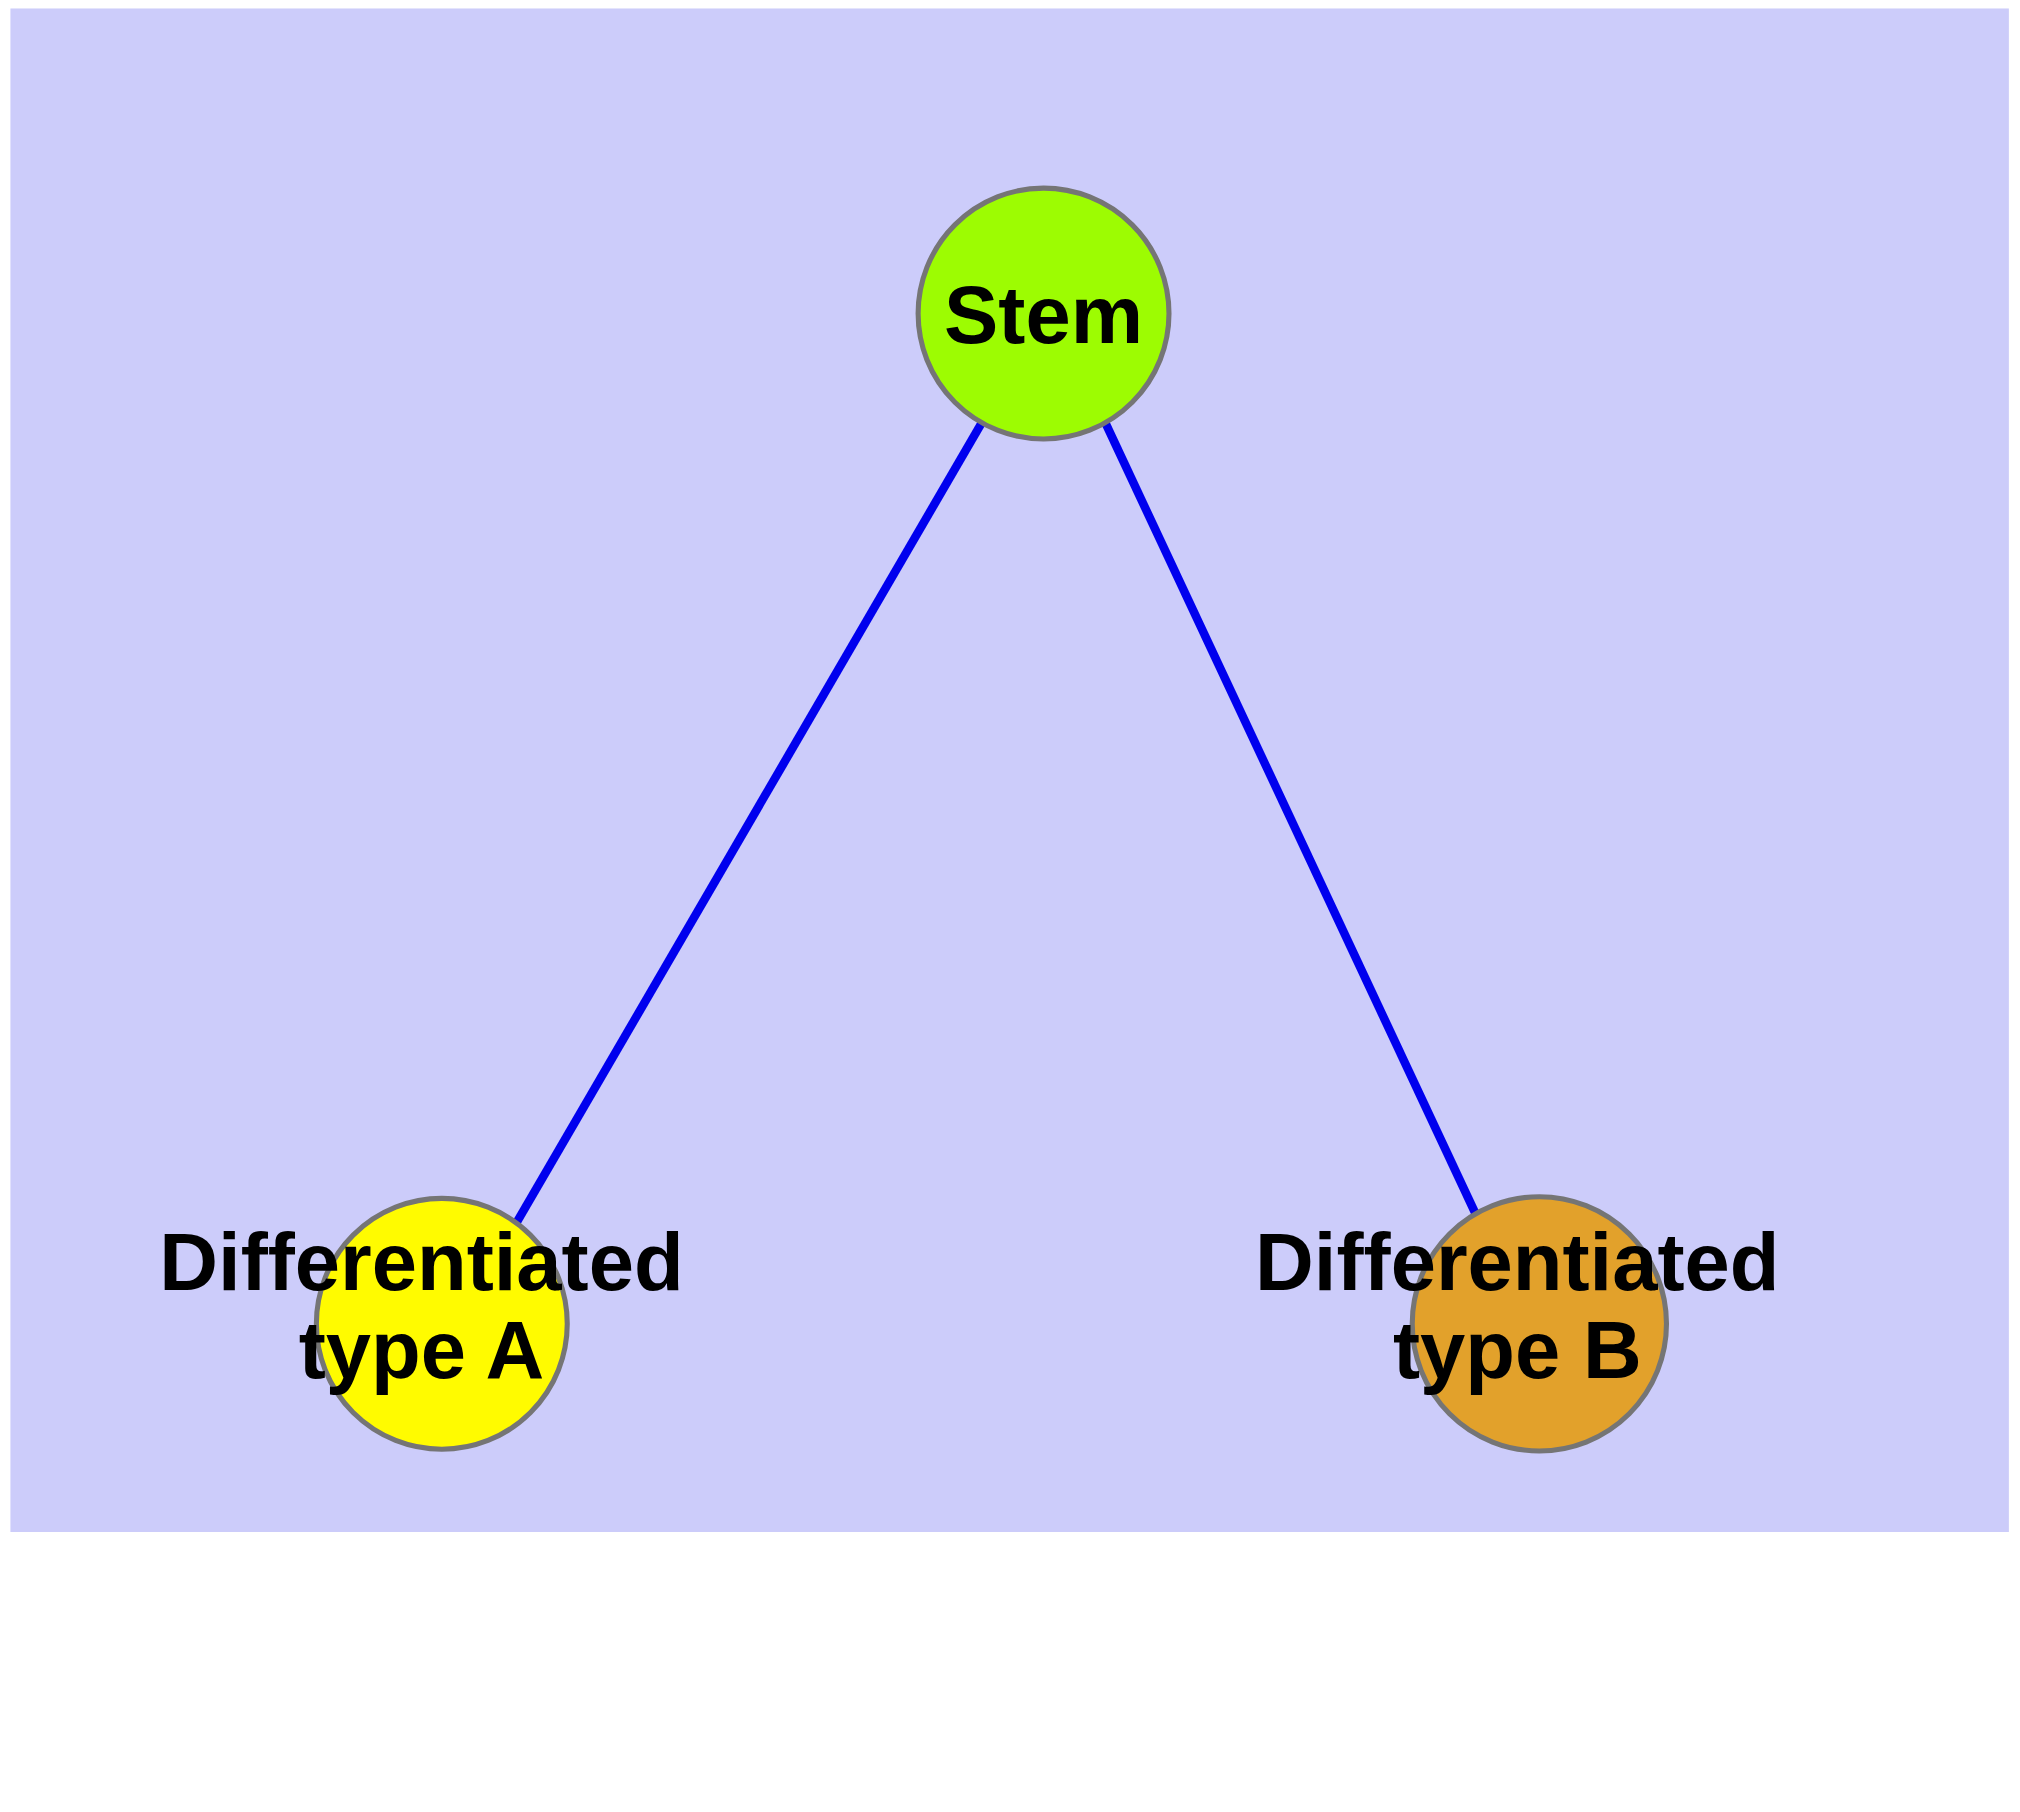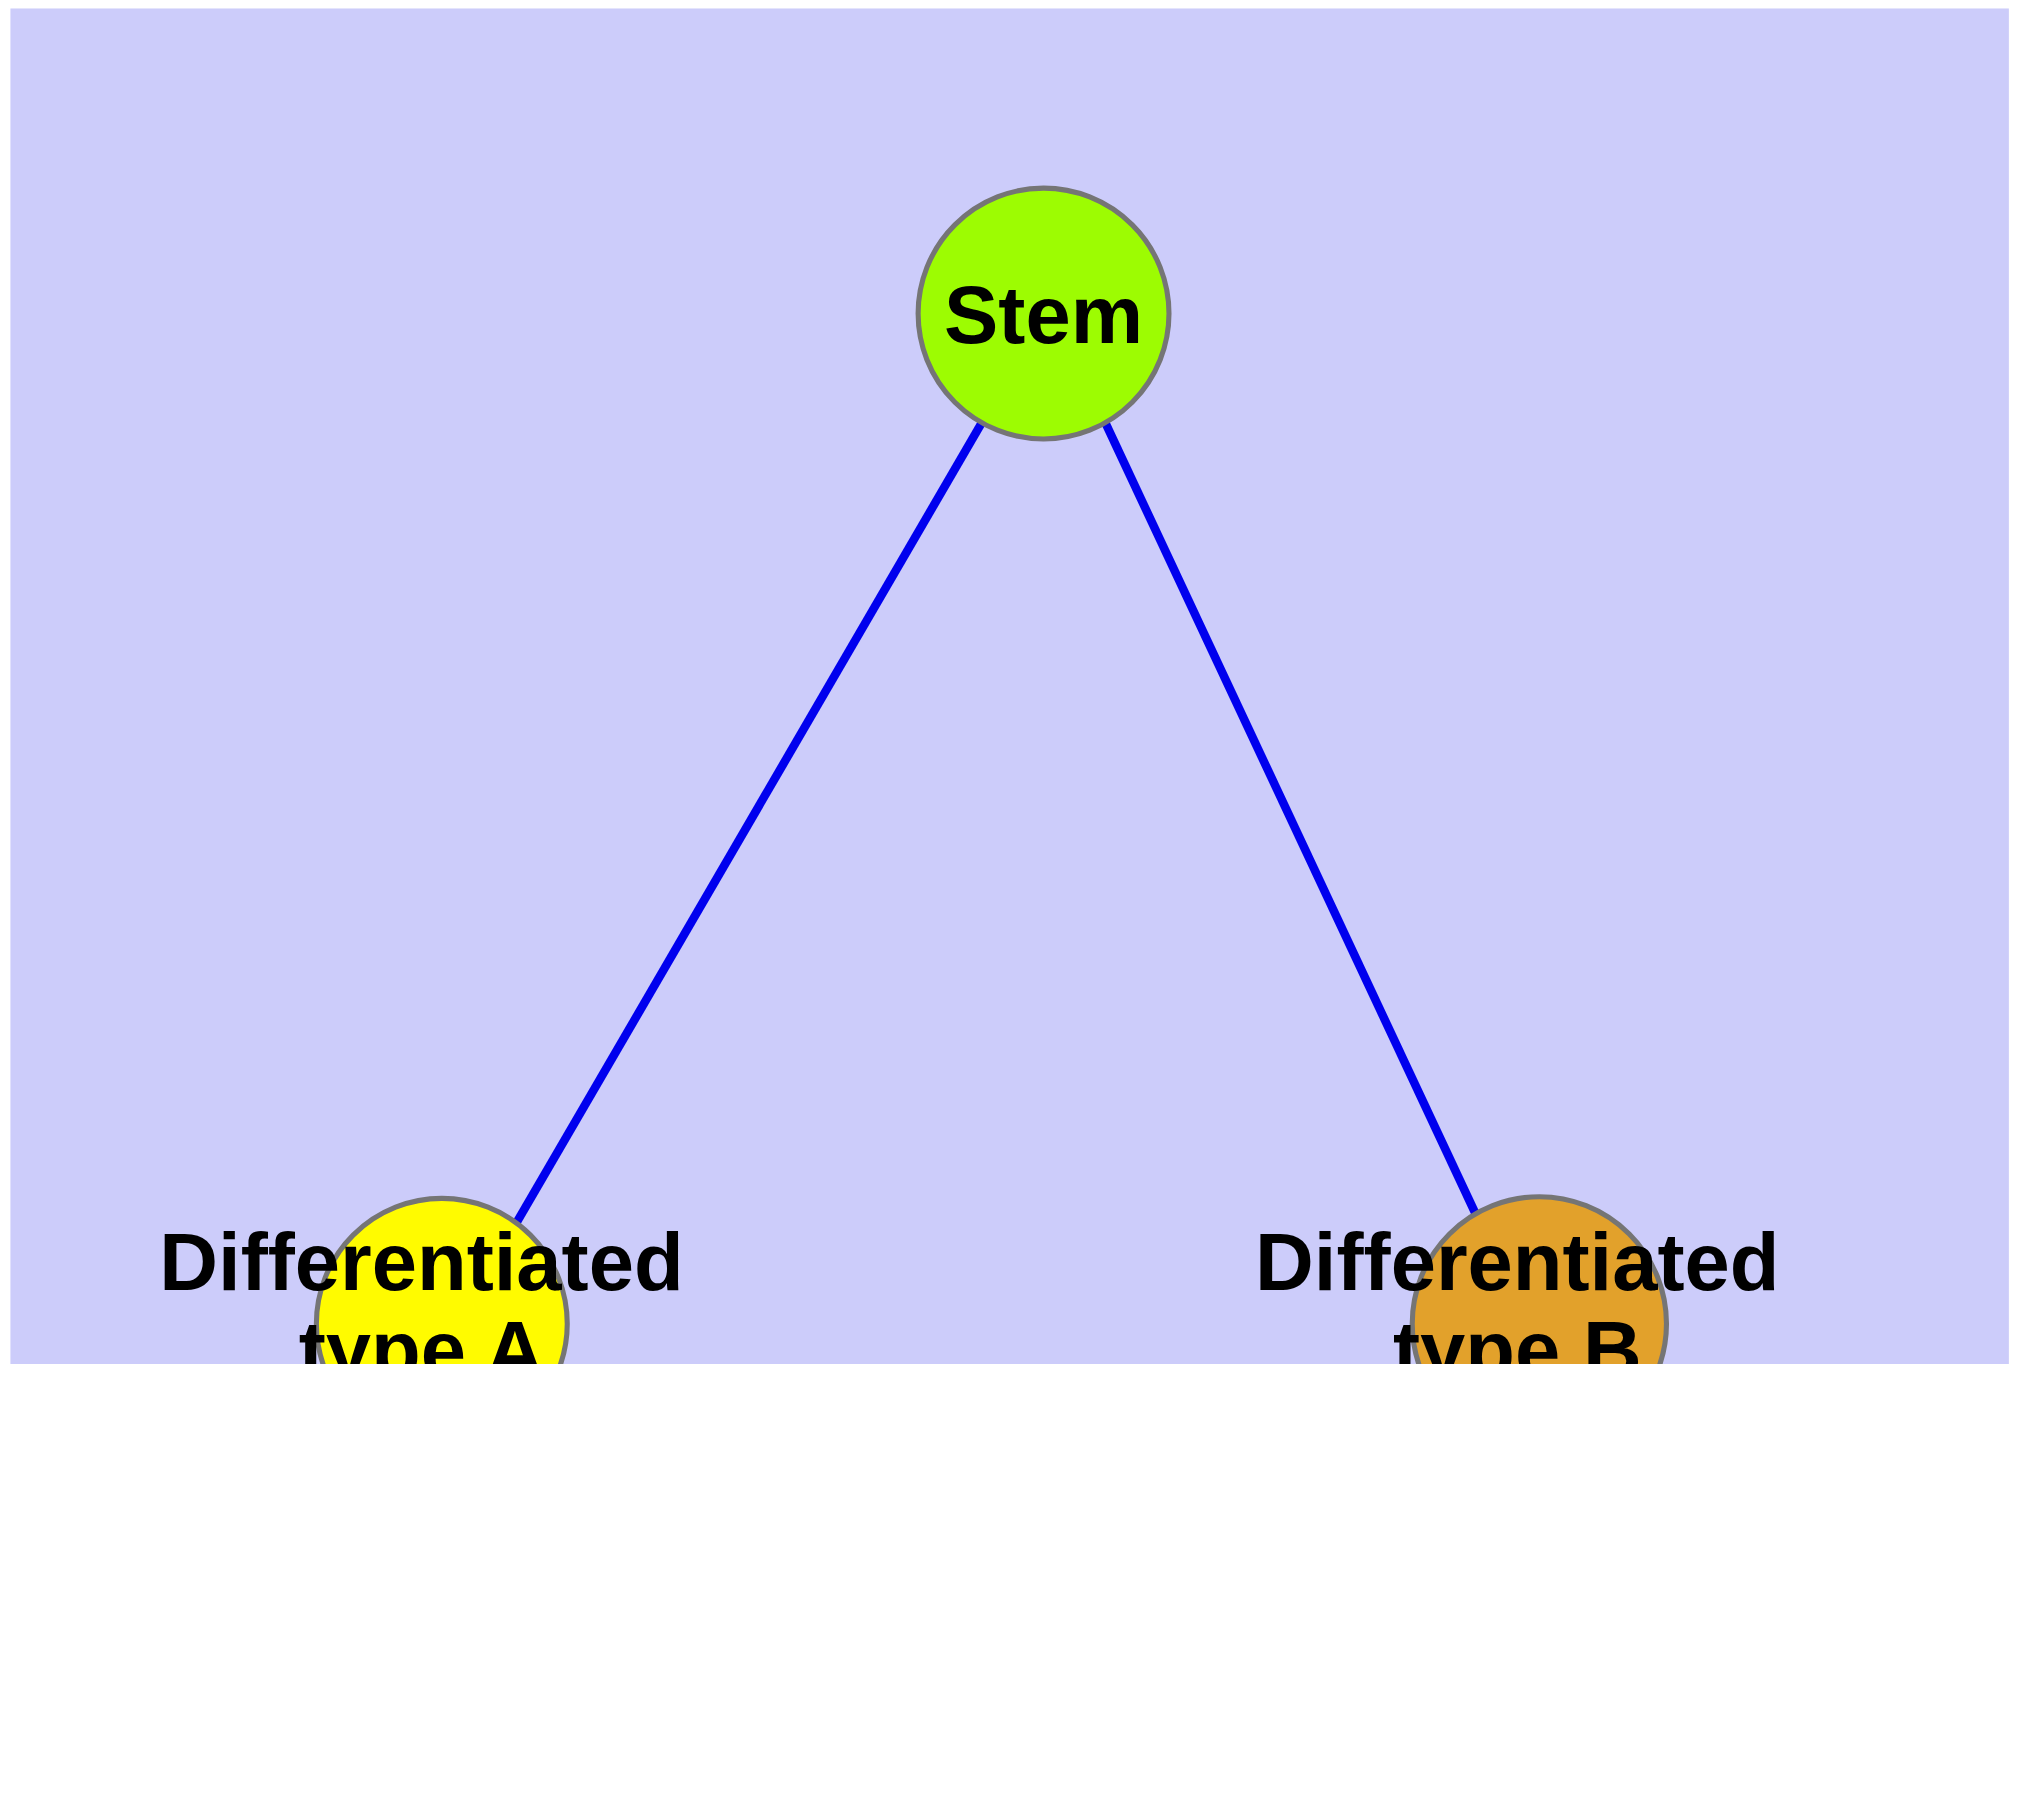--- a/index.html
+++ b/index.html
@@ -3,21 +3,21 @@
 <meta charset="utf-8">
 <style>
   html, body {
     margin: 0;
     padding: 0;
     background: #ffffff;
   }
   #root {
     position: relative;
     width: 2021px;
-    height: 1364px;
+    height: 1532px;
     background: #ffffff;
     overflow: hidden;
   }
   #canvas {
     position: absolute;
     left: 0;
     top: 0;
     width: 2021px;
     height: 1812px;
     display: block;

